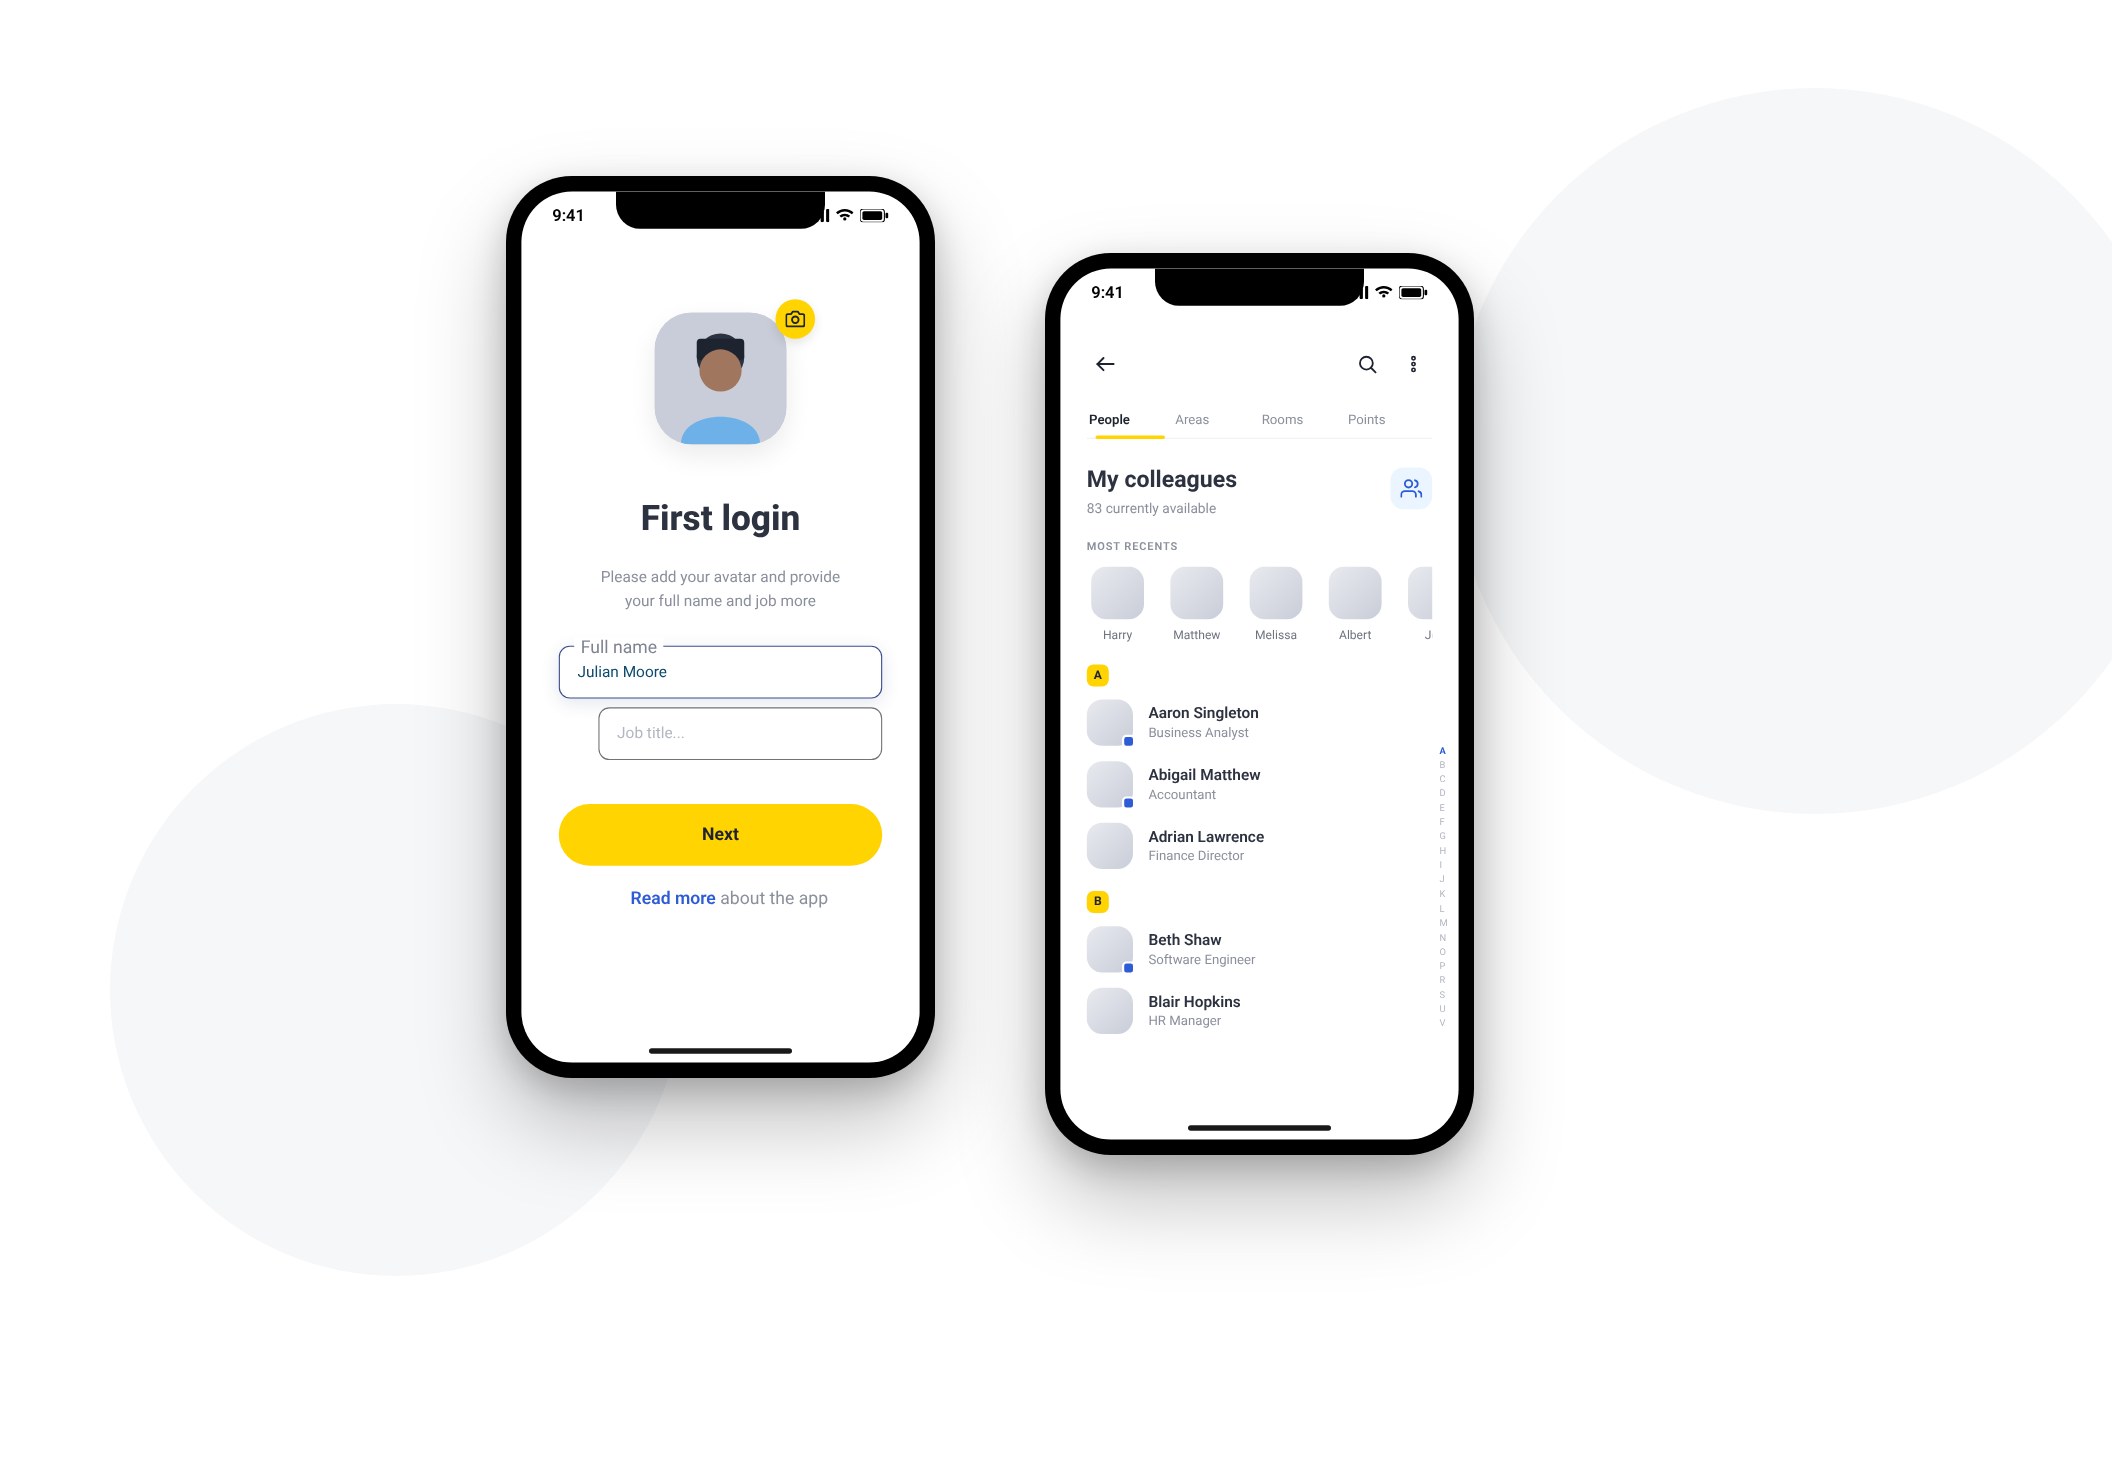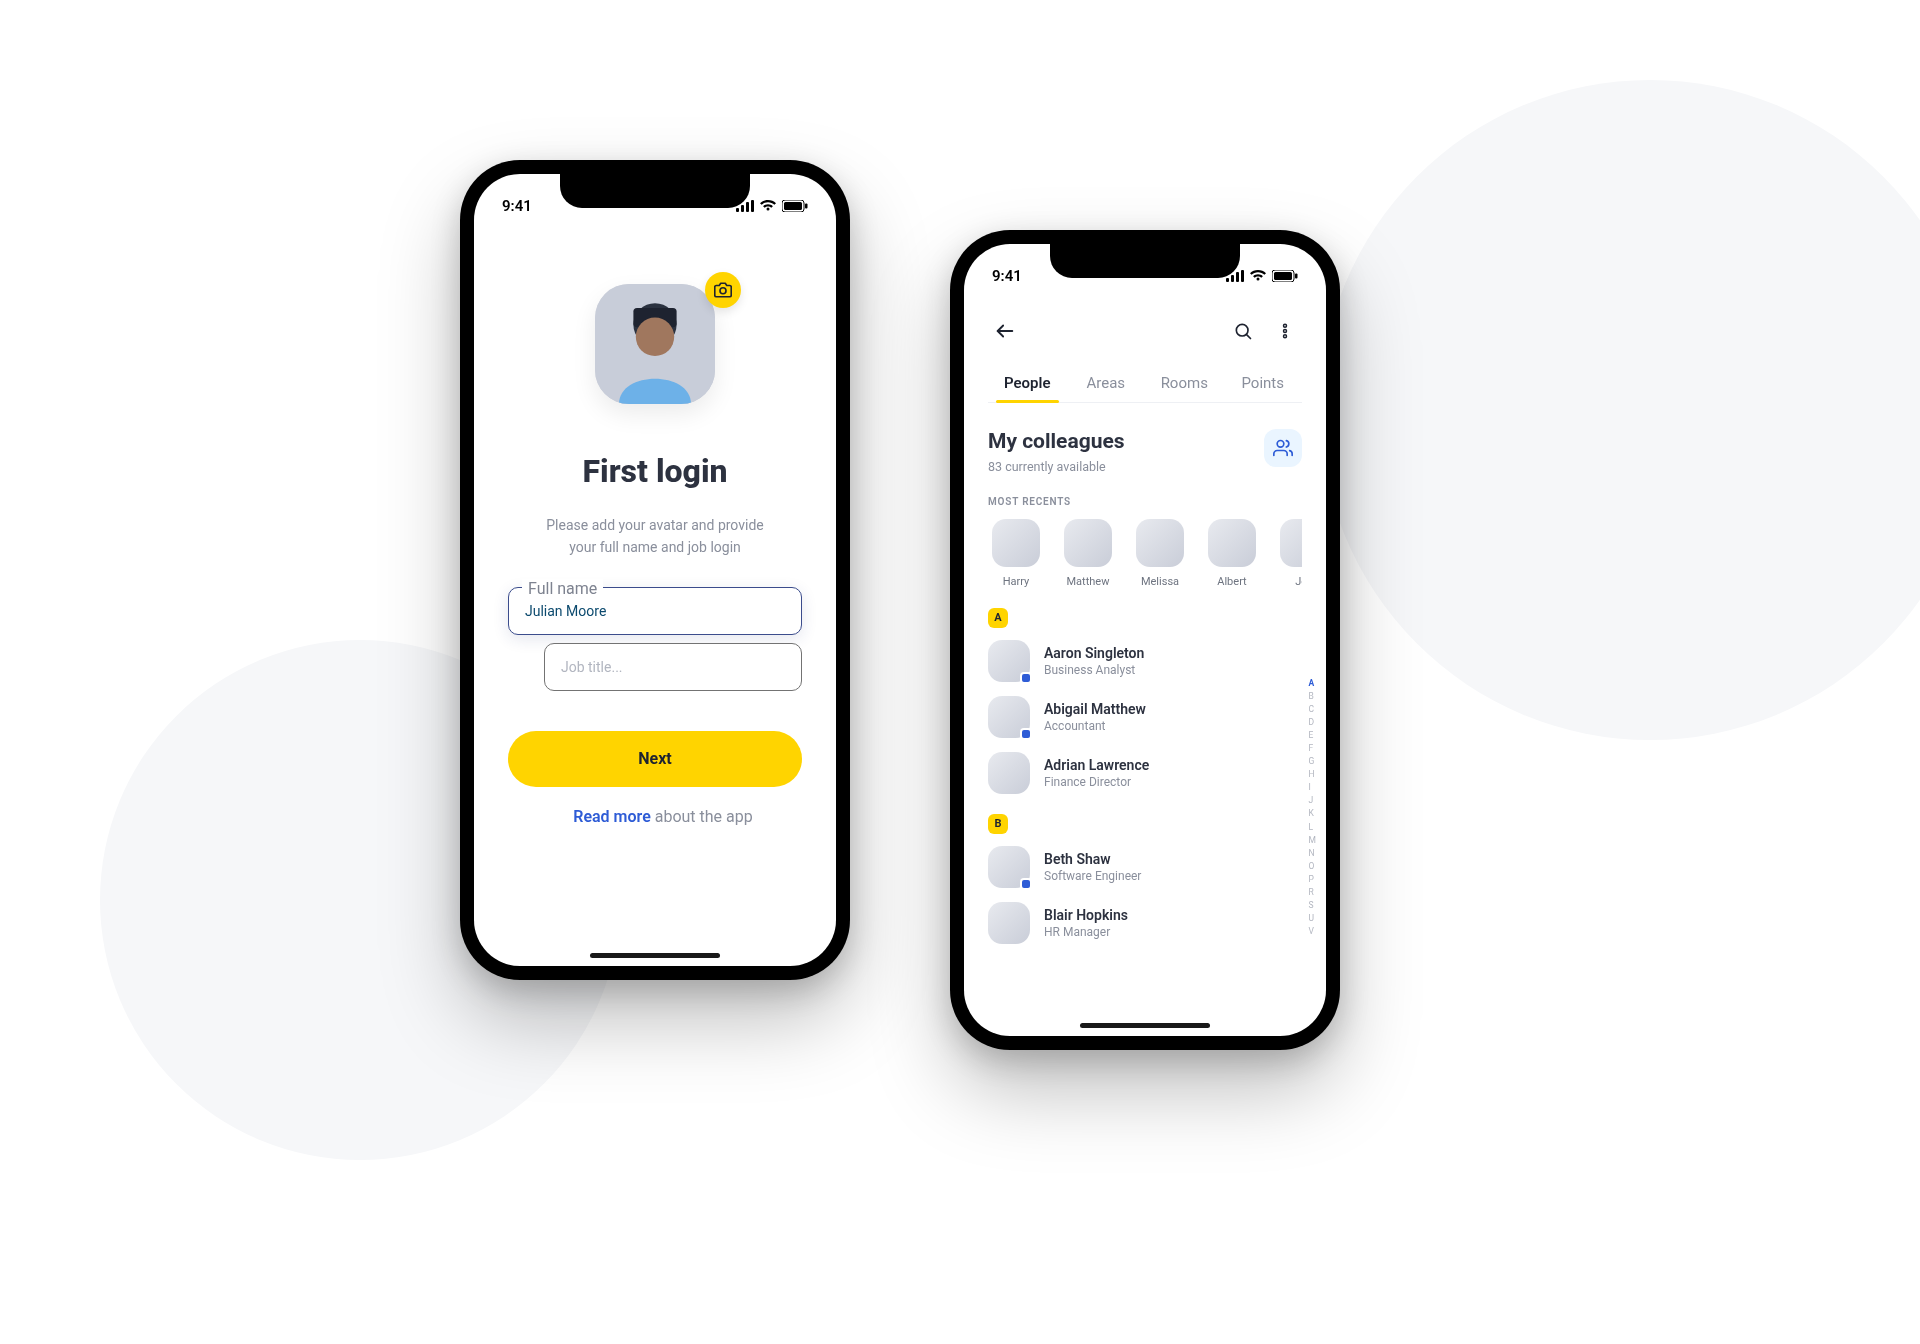--- a/index.html
+++ b/index.html
@@ -11,21 +11,21 @@
 .bg-circle.c2 { width: 660px; height: 660px; right: -60px; top: 80px; }
 
 
 .phone { position: absolute; width: 390px; height: 820px; background: #000; border-radius: 60px; padding: 14px; box-shadow: 0 40px 80px rgba(0,0,0,0.25), 0 10px 30px rgba(0,0,0,0.18); }
 .phone.p1 { left: 460px; top: 160px; }
 .phone.p2 { left: 950px; top: 230px; }
 .screen { width: 100%; height: 100%; background: #fff; border-radius: 46px; position: relative; overflow: hidden; }
 .notch { position: absolute; top: 0; left: 50%; transform: translateX(-50%); width: 190px; height: 34px; background: #000; border-radius: 0 0 22px 22px; z-index: 5; }
 
 
-.status-bar { position: absolute; top: 20px; left: 0; right: 0; display: flex; justify-content: space-between; align-items: center; padding: 0 28px; height: 24px; font-size: 15px; font-weight: 600; color: #000; z-index: 4; }
+.status-bar { position: absolute; top: 10px; left: 0; right: 0; display: flex; justify-content: space-between; align-items: center; padding: 0 28px; height: 24px; font-size: 15px; font-weight: 600; color: #000; z-index: 4; }
 .status-right { display: flex; gap: 6px; align-items: center; }
 .status-right svg { display: block; }
 
 
 .s1-content { position: absolute; top: 60px; left: 0; right: 0; bottom: 0; padding: 20px 34px; display: flex; flex-direction: column; align-items: center; }
 .avatar-wrap { position: relative; margin-top: 30px; }
 .avatar { width: 120px; height: 120px; border-radius: 34px; background: linear-gradient(135deg,#d7d9e0 0%,#bfc4d1 100%); display:flex; align-items:center; justify-content:center; overflow:hidden; box-shadow: 0 10px 24px rgba(0,0,0,0.08); }
 .cam-btn { position: absolute; top: -12px; right: -26px; width: 36px; height: 36px; border-radius: 50%; background: #ffd400; display:flex;align-items:center;justify-content:center; box-shadow:0 4px 10px rgba(0,0,0,0.1); cursor:pointer; }
 .s1-title { font-size: 32px; font-weight: 800; color: #2d3240; margin-top: 48px; }
 .s1-sub { font-size: 14px; color: #8a8f9c; text-align:center; margin-top: 24px; line-height: 1.6; }
@@ -38,21 +38,21 @@
 .next-btn { width: 100%; height: 56px; background: #ffd400; border: none; border-radius: 28px; font-size: 16px; font-weight: 700; color: #1e2330; margin-top: 40px; cursor:pointer; }
 .readmore { font-size: 16px; margin-top: 20px; color: #8a8f9c; margin-left: 16px; }
 .readmore .link { color: #2e5cd6; font-weight: 600; }
 
 
 .s2-content { position: absolute; top: 54px; left: 0; right: 0; bottom: 0; padding: 10px 24px 0; display:flex; flex-direction:column; }
 .s2-top { display:flex; justify-content:space-between; align-items:center; margin-top: 6px; }
 .back-btn, .icon-btn { width: 34px; height: 34px; display:flex; align-items:center; justify-content:center; cursor:pointer; }
 .top-right { display:flex; gap: 8px; }
 .tabs { display:flex; gap: 0; margin-top: 16px; border-bottom:1px solid #eef0f4; }
-.tab { flex:1; text-align:center; font-size: 15px; color:#8a8f9c; padding: 10px 2px; cursor:pointer; position:relative; }
+.tab { flex:1; font-size: 12px; color:#8a8f9c; padding: 10px 2px; cursor:pointer; position:relative; }
 .tab.active { color:#1e2330; font-weight:600; }
 .tab.active::after { content:""; position:absolute; left:10%; right:10%; bottom:-1px; height:3px; background:#ffd400; border-radius:2px; }
 .section-head { display:flex; justify-content:space-between; align-items:flex-start; margin-top: 26px; }
 .section-title { font-size: 21px; font-weight:700; color:#2d3240; }
 .section-sub { font-size: 12.5px; color:#8a8f9c; margin-top: 6px; }
 .group-btn { width:38px; height:38px; border-radius:12px; background:#eaf5ff; display:flex; align-items:center; justify-content:center; cursor:pointer; }
 .recents-label { font-size: 10px; letter-spacing: 0.8px; color:#8a8f9c; margin-top: 22px; font-weight:600; }
 .recents { display:flex; gap: 16px; margin-top: 12px; overflow:hidden; }
 .recent { display:flex; flex-direction:column; align-items:center; gap:8px; width:56px; flex:0 0 56px; }
 .recent .ava { width:48px; height:48px; border-radius:14px; background:linear-gradient(135deg,#e8eaef,#c9cdd8); }
@@ -119,21 +119,21 @@
           <svg width="18" height="18" viewBox="0 0 24 24" fill="none" stroke="#1e2330" stroke-width="2.2" stroke-linecap="round" stroke-linejoin="round">
               <path d="M23 19a2 2 0 0 1-2 2H3a2 2 0 0 1-2-2V8a2 2 0 0 1 2-2h4l2-3h6l2 3h4a2 2 0 0 1 2 2z"></path>
               <circle cx="12" cy="13" r="4"></circle>
             </svg>
         </div>
       </div>
 
       <div class="s1-title">First login</div>
       <div class="s1-sub">
         <span>Please add your avatar and provide</span><br>
-        <span>your full name and job login</span>
+        <span>your full name and job more</span>
       </div>
 
       <div class="field">
         <span class="field-label">Full name</span>
         <input class="field-input active" value="Julian Moore" style="">
       </div>
       <div class="field field2">
         <input class="field-input" placeholder="Job title..." style="">
       </div>
 

